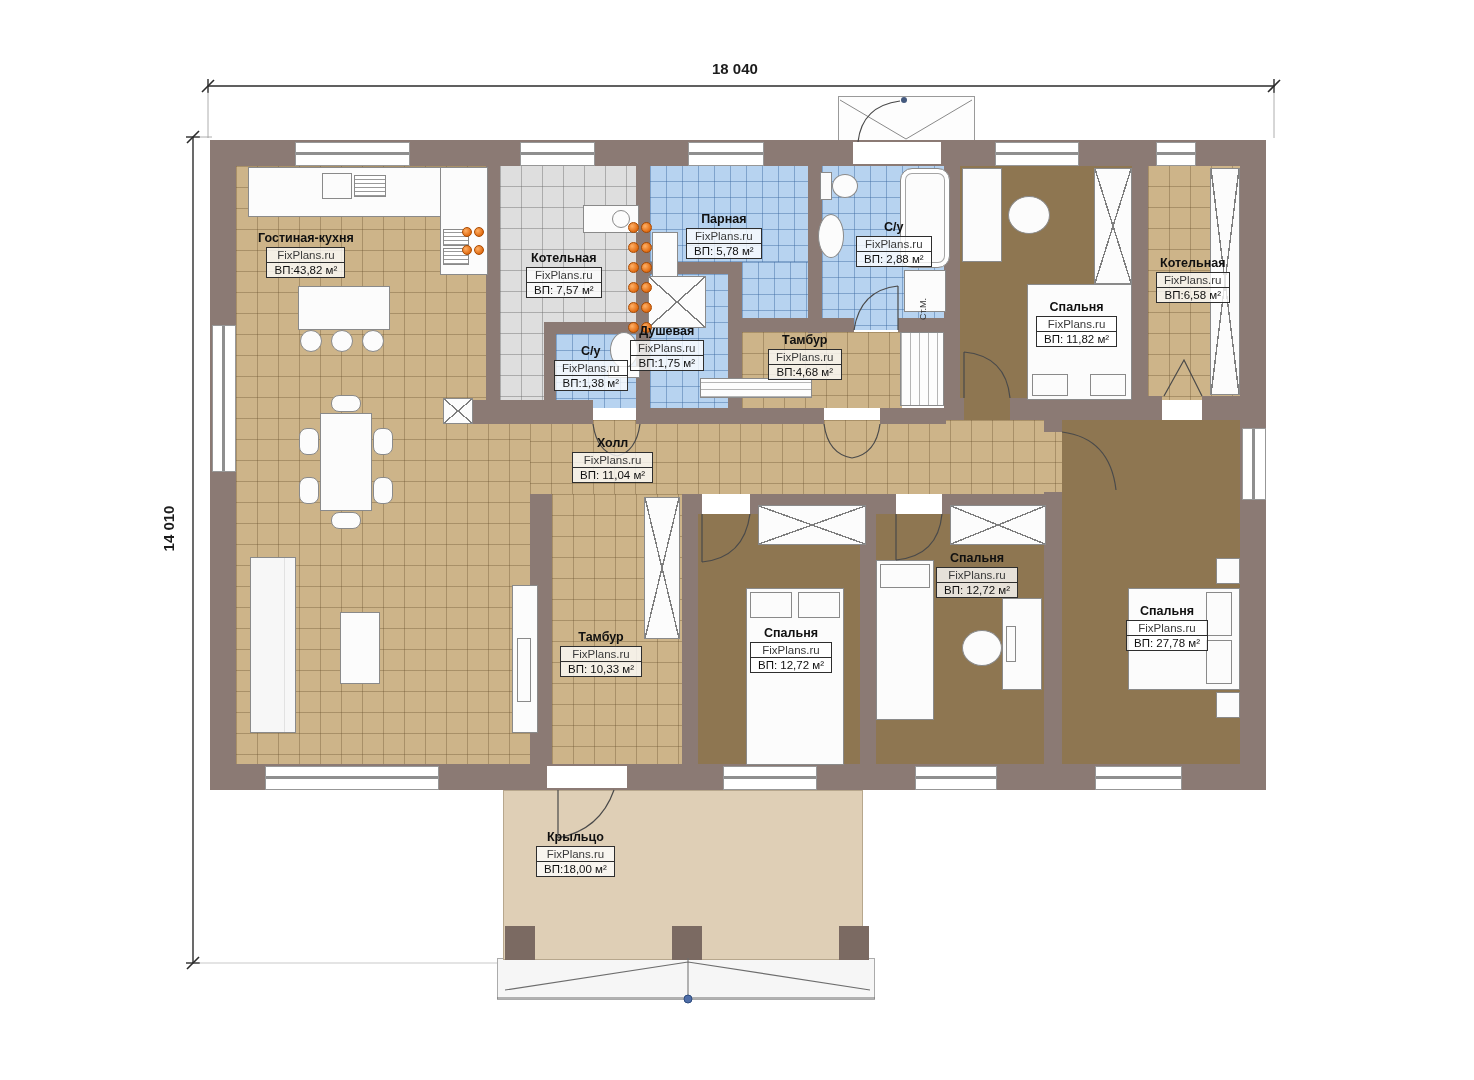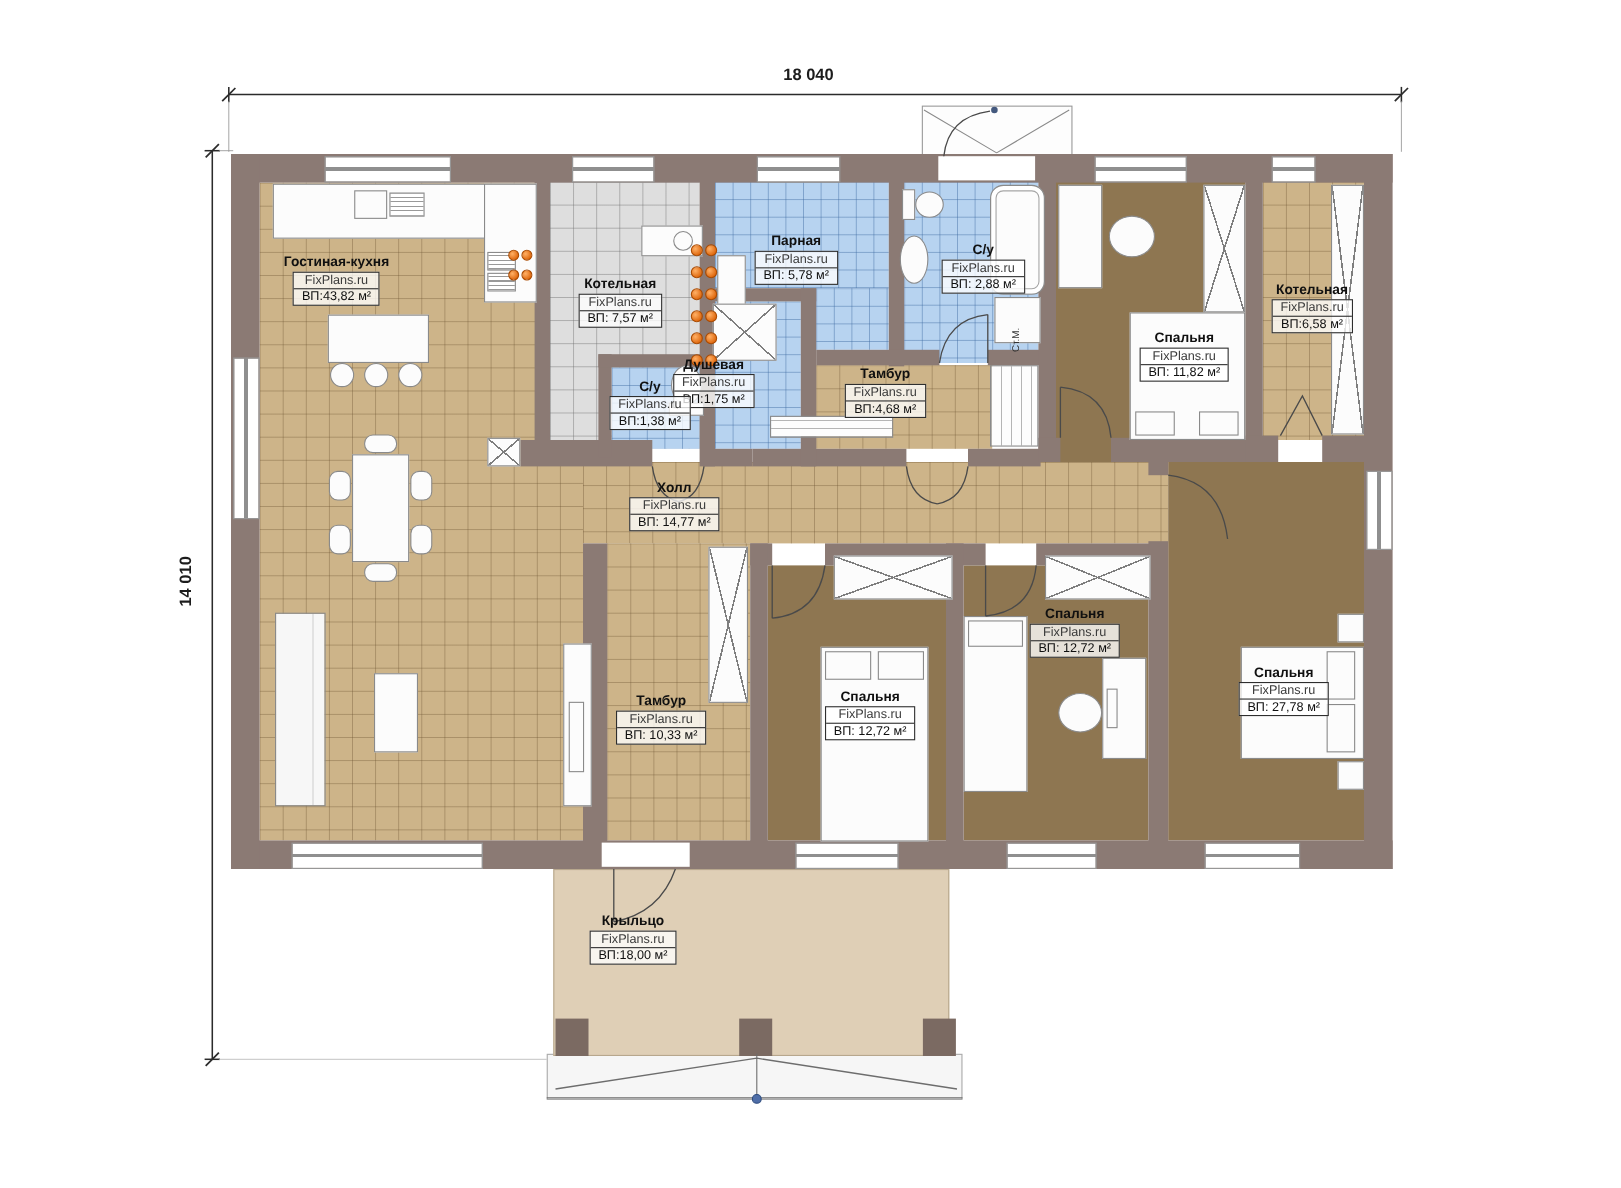--- a/index.html
+++ b/index.html
@@ -289,21 +289,21 @@
       <div class="ar">ВП: 11,82 м²</div>
       </div>
   </div>
   <div class="rlabel" style="left:1156px;top:256px;">
     <div class="rname">Котельная</div>
     <div class="rbox">
         <div class="wm">FixPlans.ru</div>
       <div class="ar">ВП:6,58 м²</div>
       </div>
   </div>
-  <div class="rlabel" style="left:612px;top:324px;">
+  <div class="rlabel" style="left:630px;top:324px;">
     <div class="rname">Душевая</div>
     <div class="rbox">
         <div class="wm">FixPlans.ru</div>
       <div class="ar">ВП:1,75 м²</div>
       </div>
   </div>
   <div class="rlabel" style="left:554px;top:344px;">
     <div class="rname">С/у</div>
     <div class="rbox">
         <div class="wm">FixPlans.ru</div>
@@ -314,21 +314,21 @@
     <div class="rname">Тамбур</div>
     <div class="rbox">
         <div class="wm">FixPlans.ru</div>
       <div class="ar">ВП:4,68 м²</div>
       </div>
   </div>
   <div class="rlabel" style="left:572px;top:436px;">
     <div class="rname">Холл</div>
     <div class="rbox">
         <div class="wm">FixPlans.ru</div>
-      <div class="ar">ВП: 14,77 м²</div>
+      <div class="ar">ВП: 11,04 м²</div>
       </div>
   </div>
   <div class="rlabel" style="left:560px;top:630px;">
     <div class="rname">Тамбур</div>
     <div class="rbox">
         <div class="wm">FixPlans.ru</div>
       <div class="ar">ВП: 10,33 м²</div>
       </div>
   </div>
   <div class="rlabel" style="left:750px;top:626px;">

